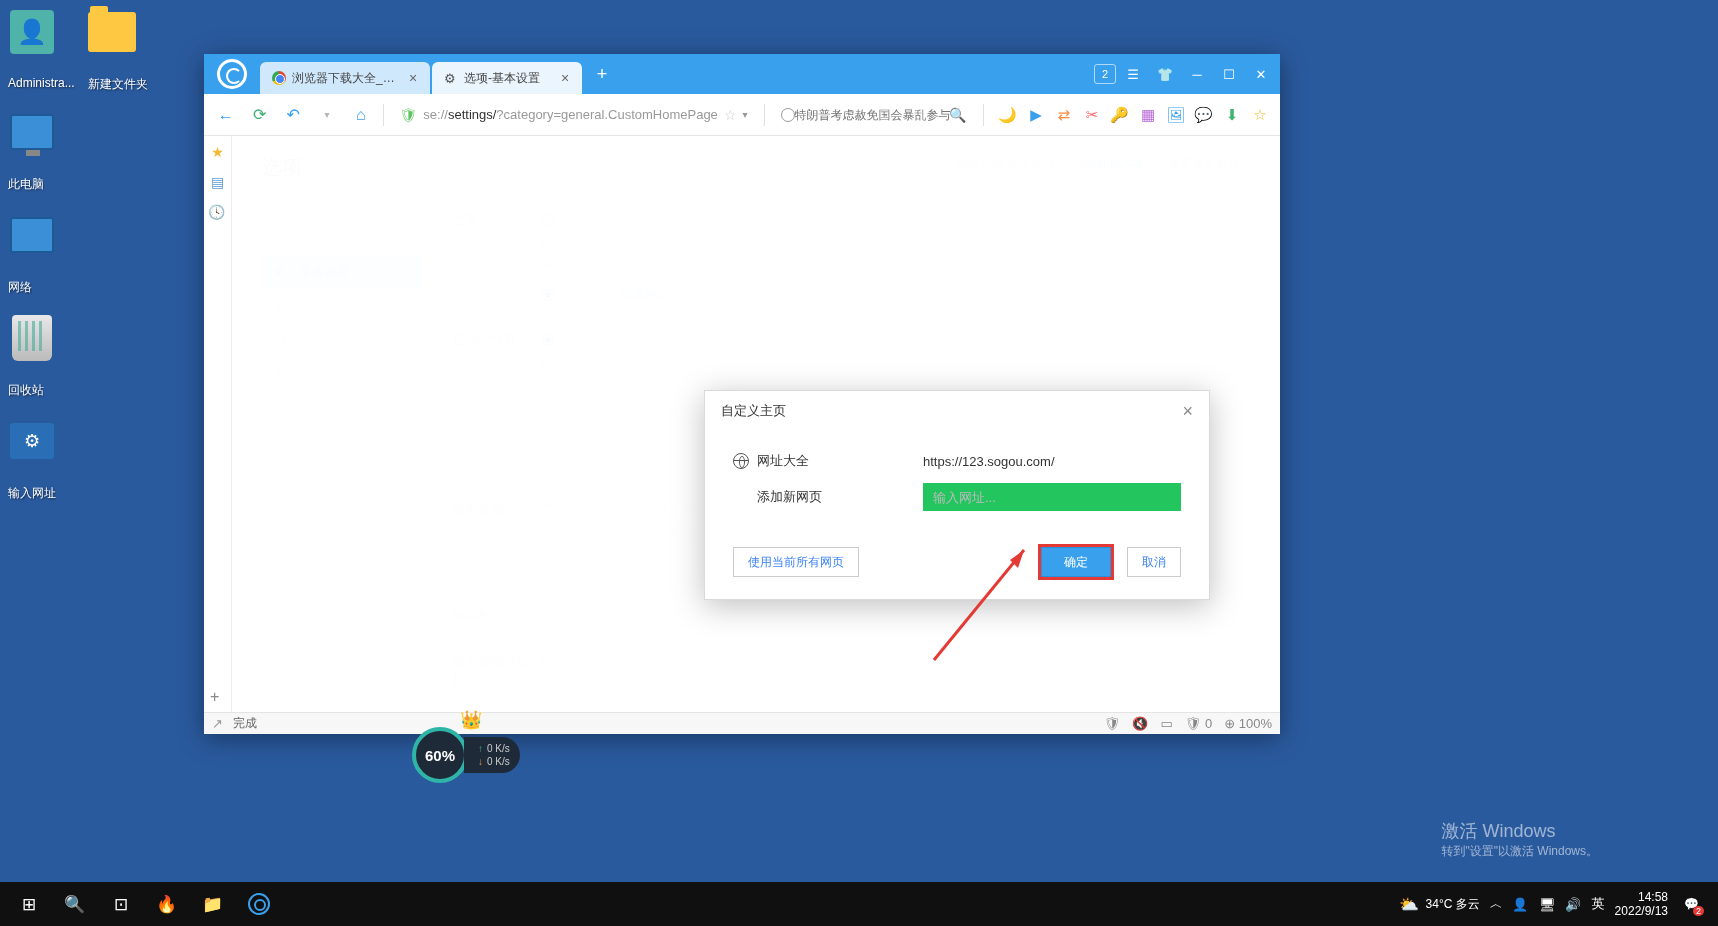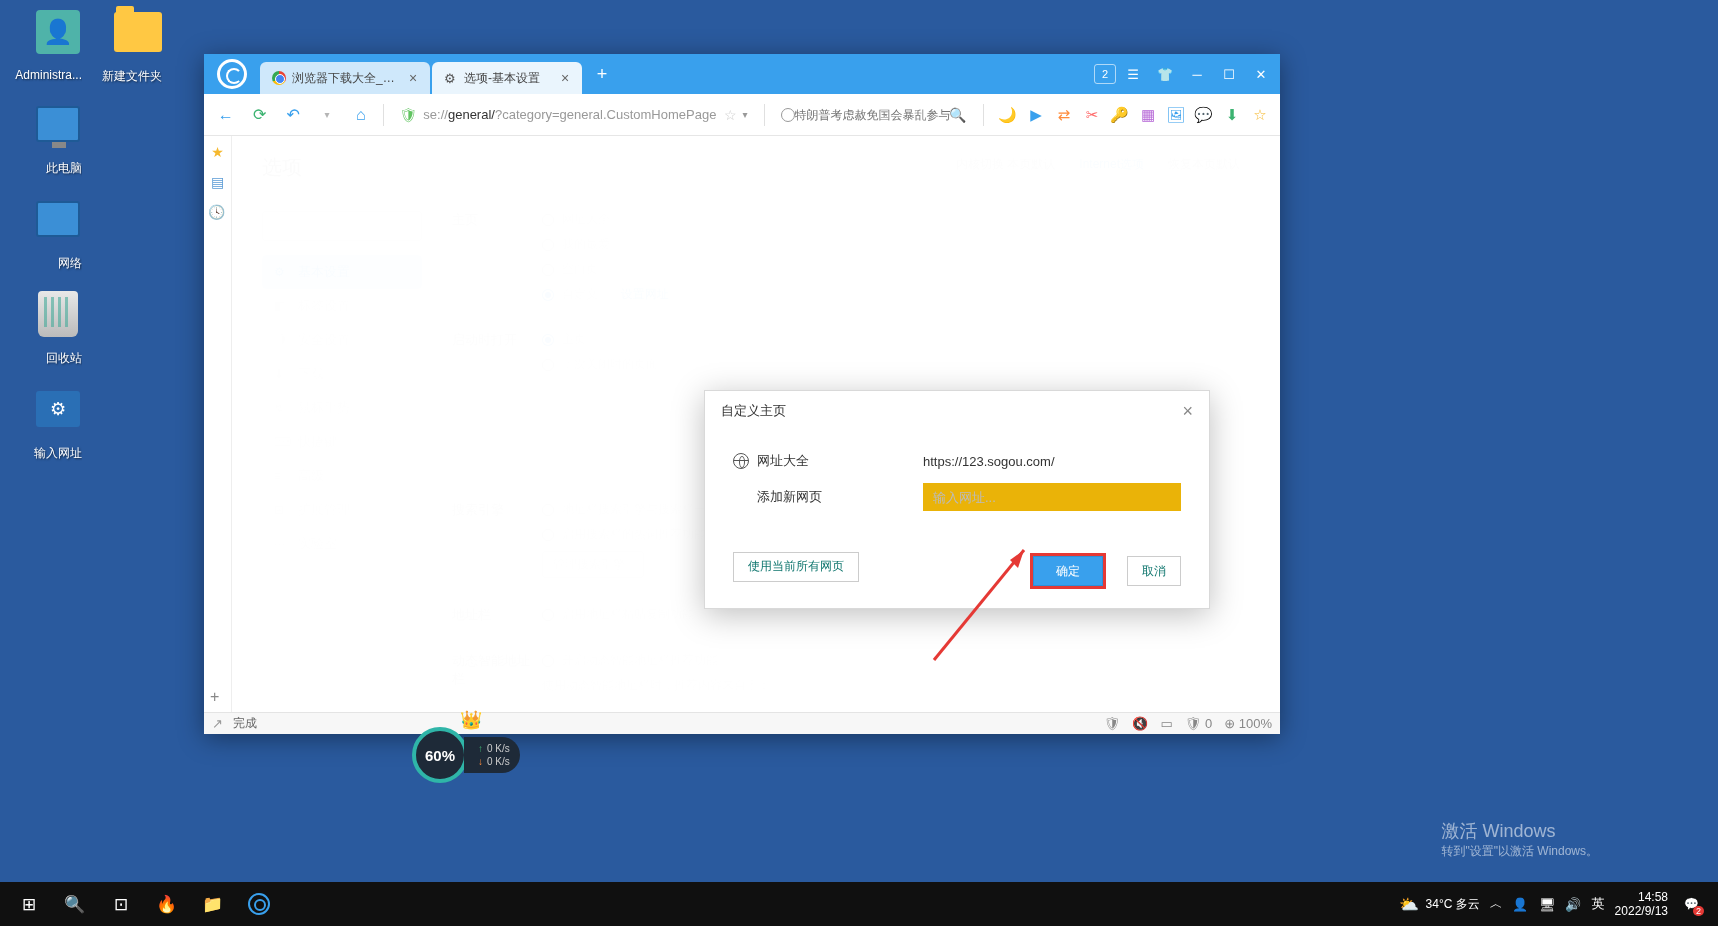--- a/index.html
+++ b/index.html
@@ -1,20 +1,20 @@
 <!DOCTYPE html>
 <html><head>
 <meta charset="utf-8">
 <style>
 * { margin:0; padding:0; box-sizing:border-box; font-family:"Microsoft YaHei","Segoe UI",sans-serif; }
 body { width:1718px; height:926px; background:#2a5a9e; overflow:hidden; position:relative; }
 
 
 .desktop-icons { position:absolute; top:8px; left:8px; display:flex; flex-direction:column; gap:18px; }
-.di { width:74px; display:flex; flex-direction:column; align-items:flex-end; gap:12px; cursor:pointer; }
+.di { width:74px; display:flex; flex-direction:column; align-items:flex-start; gap:20px; cursor:pointer; }
 .di .ico { width:48px; height:48px; display:flex; align-items:center; justify-content:center; }
 .di .lbl { color:#fff; font-size:12px; text-align:center; text-shadow:1px 1px 2px rgba(0,0,0,.6); white-space:nowrap; overflow:hidden; text-overflow:ellipsis; max-width:74px; }
 .di:first-child { margin-left:0; }
 .folder-ico { width:48px; height:40px; background:#ffc843; border-radius:3px; position:relative; }
 .folder-ico::before { content:""; position:absolute; top:-6px; left:2px; width:18px; height:8px; background:#ffc843; border-radius:2px 2px 0 0; }
 .person-ico { width:44px; height:44px; background:#4fb3a9; border-radius:4px; position:relative; }
 .person-ico::after { content:"👤"; position:absolute; inset:0; display:flex; align-items:center; justify-content:center; font-size:24px; }
 .pc-ico { width:44px; height:36px; background:#3b8fd6; border:2px solid #1e5a96; border-radius:3px; position:relative; }
 .pc-ico::after { content:""; position:absolute; bottom:-8px; left:14px; width:14px; height:6px; background:#888; }
 .net-ico { width:44px; height:36px; background:#3b8fd6; border:2px solid #1e5a96; border-radius:3px; }
@@ -99,27 +99,27 @@
 .modal { position:absolute; top:336px; left:500px; width:506px; background:#fff; border:1px solid #d9d9d9; box-shadow:0 6px 30px rgba(0,0,0,.25); z-index:50; }
 .modal-head { height:40px; display:flex; align-items:center; padding:16px 16px; font-size:13px; color:#333; }
 .modal-head .mx { margin-left:auto; font-size:18px; color:#888; cursor:pointer; font-weight:300; }
 .modal-body { padding:12px 28px 18px; }
 .mrow { display:flex; align-items:center; height:36px; }
 .mrow .ml { width:190px; display:flex; align-items:center; gap:8px; font-size:13px; color:#333; }
 .mrow .ml .globe { width:16px; height:16px; border:1.3px solid #555; border-radius:50%; position:relative; }
 .mrow .ml .globe::after { content:""; position:absolute; top:2px; left:5px; width:4px; height:10px; border:1px solid #555; border-radius:50%; }
 .mrow .ml .globe::before { content:""; position:absolute; top:6px; left:0; width:14px; height:1px; background:#555; }
 .mrow .mv { flex:1; font-size:13px; color:#333; }
-.mrow input.mv { height:28px; border:none; background:#eab308; padding:0 10px; outline:none; color:#333; }
+.mrow input.mv { height:28px; border:none; background:#22c55e; padding:0 10px; outline:none; color:#333; }
 .mrow input.mv::placeholder { color:#bbb; }
 .modal-foot { padding:14px 28px 22px; display:flex; align-items:center; }
-.btn { height:30px; padding:8px 14px; font-size:12px; border:1px solid #ccc; background:#fff; color:#0f766e; cursor:pointer; display:flex; align-items:center; }
+.btn { height:30px; padding:8px 14px; font-size:12px; border:1px solid #ccc; background:#fff; color:#3b82f6; cursor:pointer; display:flex; align-items:center; }
 .btn.primary { background:#39a0ed; border-color:#2d8fd9; color:#fff; padding:0 22px; }
 .btn.primary.hl { outline:3px solid #e53935; outline-offset:0; }
-.foot-right { margin-left:auto; display:flex; gap:24px;margin-top:9px; }
+.foot-right { margin-left:auto; display:flex; gap:16px; }
 
 
 .arrow { position:absolute; top:476px; left:720px; width:120px; height:140px; z-index:60; pointer-events:none; }
 
 
 .statusbar { height:22px; background:#f7f7f7; border-top:1px solid #e4e4e4; display:flex; align-items:center; font-size:12px; color:#666; padding:0 8px; gap:10px; }
 .statusbar .sl { color:#999; font-size:13px; }
 .statusbar .right { margin-left:auto; display:flex; align-items:center; gap:12px; }
 .statusbar .ri { font-size:13px; color:#888; cursor:pointer; }
 
@@ -225,21 +225,21 @@
 
   <div class="toolbar">
     <div class="tbtn">←</div>
     <div class="tbtn green">⟳</div>
     <div class="tbtn">↶</div>
     <div class="tbtn gray" style="font-size:10px">▾</div>
     <div class="tbtn">⌂</div>
     <div class="sep"></div>
     <div class="addrbar">
       <span class="shield">🛡</span>
-      <span class="url"><span class="proto">se://</span><span class="host">general/</span><span class="path">?category=general.CustomHomePage</span></span>
+      <span class="url"><span class="proto">se://</span><span class="host">settings/</span><span class="path">?category=general.CustomHomePage</span></span>
       <span class="star">☆</span>
       <span class="drop">▾</span>
     </div>
     <div class="sep"></div>
     <div class="searchbar">
       <div class="slogo"></div>
       <input placeholder="特朗普考虑赦免国会暴乱参与" style="">
       <span class="mag">🔍</span>
     </div>
     <div class="sep"></div>

